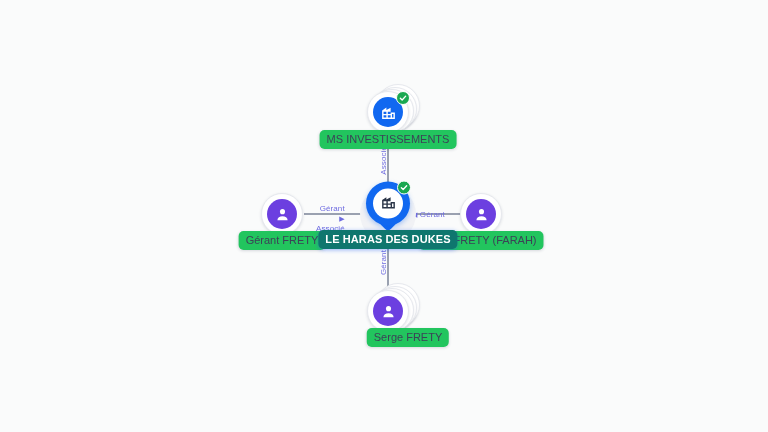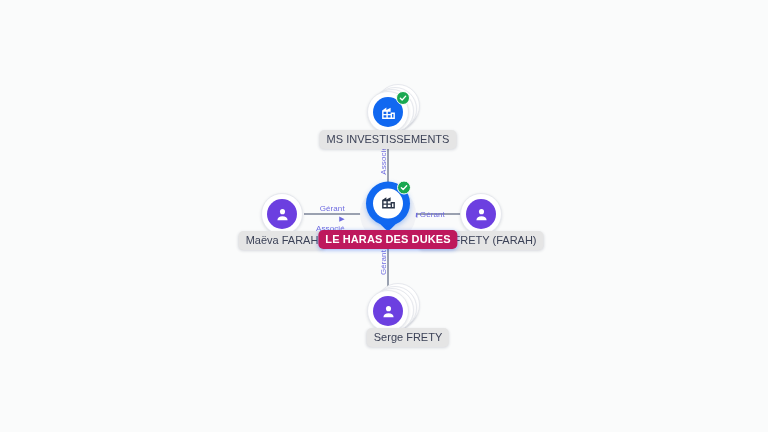--- a/index.html
+++ b/index.html
@@ -155,30 +155,30 @@
     justify-content: center;
   }
   .check-badge svg { display: block; }
 
   
   .node-label {
     position: absolute;
     left: 50%;
     transform: translateX(-50%);
     white-space: nowrap;
-    background: #e5e5e5;
+    background: #22c55e;
     border-radius: 5px;
     padding: 3px 7px;
     font-size: 11px;
     line-height: 13px;
     color: #3c4257;
     box-shadow: 0 1px 3px rgba(30,40,70,.16);
   }
   .node-label.selected {
-    background: #be185d;
+    background: #0f766e;
     color: #ffffff;
     font-weight: bold;
     letter-spacing: .1px;
     box-shadow: 0 1px 4px rgba(28,94,245,.45);
     z-index: 40;
   }
 
   
   .edge-label {
     position: absolute;
@@ -288,21 +288,21 @@
         <div class="avatar-disc" style="background:#6c3fe0;">
           <span>
             <svg width="17" height="17" viewBox="0 0 24 24" fill="#ffffff">
               <circle cx="12" cy="8" r="3.6"></circle>
               <path d="M4.8 20c0-3.6 3.2-5.6 7.2-5.6s7.2 2 7.2 5.6z"></path>
             </svg>
           </span>
         </div>
       </div>
     </div>
-    <div class="node-label" style="top:17px;">Maëva FARAH</div>
+    <div class="node-label" style="top:17px;">Gérant FRETY</div>
   </div>
 
   <div class="node" style="left:481px; top:214px;">
     <div class="node-visual" style="left:0; top:0;">
       <div class="avatar-ring">
         <div class="avatar-disc" style="background:#6c3fe0;">
           <span>
             <svg width="17" height="17" viewBox="0 0 24 24" fill="#ffffff">
               <circle cx="12" cy="8" r="3.6"></circle>
               <path d="M4.8 20c0-3.6 3.2-5.6 7.2-5.6s7.2 2 7.2 5.6z"></path>

